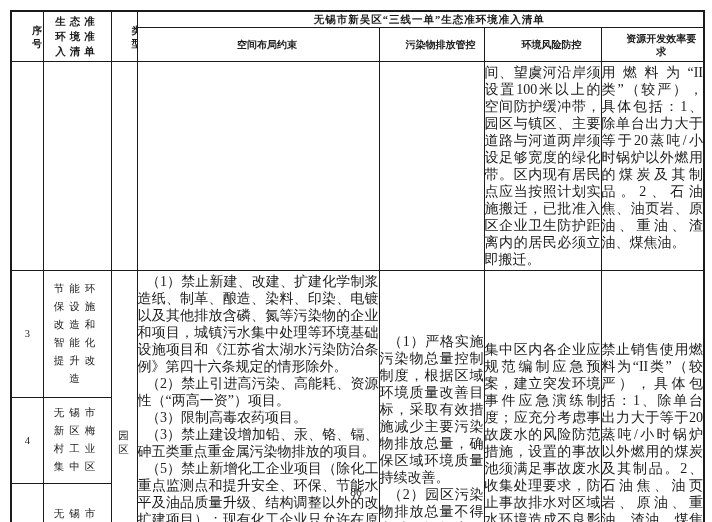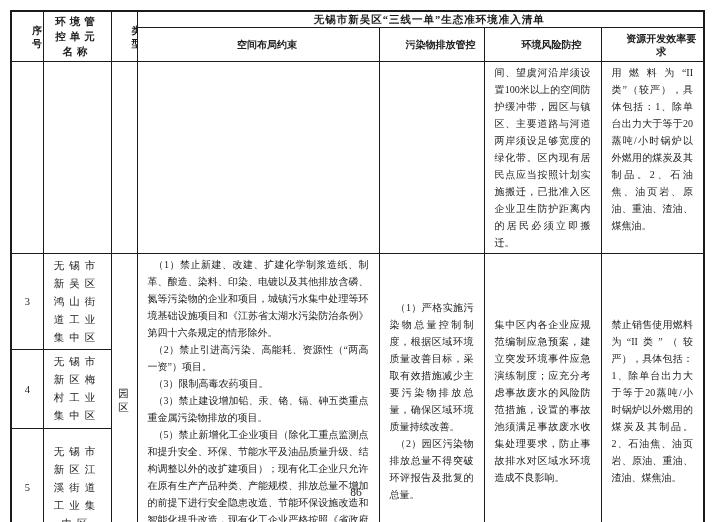--- a/index.html
+++ b/index.html
@@ -18,22 +18,22 @@
   .title-cell{font-size:10.5px;letter-spacing:1px;}
   .r-sub td{border-bottom:1.5px solid #1b1b1b;text-align:center;}
   .hd-unit{letter-spacing:4px;font-size:10.5px;line-height:15px;padding:0 6px;}
   .num{text-align:center;font-size:10.5px;}
   .unit{
     text-align:center;font-size:10.5px;letter-spacing:5px;
     line-height:18px;padding:2px 5px;
   }
   .type{text-align:center;font-size:10.5px;letter-spacing:1px;}
   .txt{
-    font-size:10px;line-height:17px;text-align:justify;
-    padding:2px 10px;
+    font-size:14px;line-height:17px;text-align:justify;
+    padding:2px 0;
   }
   .txt p{margin:0;}
   .top{vertical-align:top;}
   .mid{vertical-align:middle;}
   .indent p{text-indent:0.6em;}
   .pageno{
     position:absolute;left:0;right:0;top:486px;text-align:center;
     font-size:11.5px;color:#222;
   }
 </style>
@@ -47,42 +47,42 @@
         <col style="width:68px">
         <col style="width:26px">
       <col style="width:242px">
         <col style="width:105px">
         <col style="width:117px">
         <col style="width:103px">
     </colgroup>
     <tbody>
       <tr style="height:16px">
         <td rowspan="2" class="hd">序号</td>
-        <td rowspan="2" class="hd hd-unit">环境管控单元名称</td>
+        <td rowspan="2" class="hd hd-unit">生态准环境准入清单</td>
         <td rowspan="2" class="hd">类型</td>
         <td colspan="4" class="hd title-cell">无锡市新吴区“三线一单”生态准环境准入清单</td>
       </tr>
       <tr class="r-sub" style="height:34px">
         <td class="hd">空间布局约束</td>
         <td class="hd">污染物排放管控</td>
         <td class="hd">环境风险防控</td>
         <td class="hd">资源开发效率要求</td>
       </tr>
       <tr style="height:152px">
         <td></td>
         <td></td>
         <td></td>
         <td></td>
         <td></td>
         <td class="txt top">间、望虞河沿岸须设置100米以上的空间防护缓冲带，园区与镇区、主要道路与河道两岸须设足够宽度的绿化带。区内现有居民点应当按照计划实施搬迁，已批准入区企业卫生防护距离内的居民必须立即搬迁。</td>
         <td class="txt top">用燃料为“II类”（较严），具体包括：1、除单台出力大于等于20蒸吨/小时锅炉以外燃用的煤炭及其制品。2、石油焦、油页岩、原油、重油、渣油、煤焦油。</td>
       </tr>
       <tr style="height:80px">
         <td class="num">3</td>
-        <td class="unit">无锡市新吴区鸿山街道工业集中区</td>
+        <td class="unit">节能环保设施改造和智能化提升改造</td>
         <td rowspan="3" class="type">园区</td>
         <td rowspan="3" class="txt top indent">
           <p>（1）禁止新建、改建、扩建化学制浆造纸、制革、酿造、染料、印染、电镀以及其他排放含磷、氮等污染物的企业和项目，城镇污水集中处理等环境基础设施项目和《江苏省太湖水污染防治条例》第四十六条规定的情形除外。</p>
           <p>（2）禁止引进高污染、高能耗、资源性（“两高一资”）项目。</p>
           <p>（3）限制高毒农药项目。</p>
           <p>（3）禁止建设增加铅、汞、铬、镉、砷五类重点重金属污染物排放的项目。</p>
           <p>（5）禁止新增化工企业项目（除化工重点监测点和提升安全、环保、节能水平及油品质量升级、结构调整以外的改扩建项目）；现有化工企业只允许在原有生产产品种类、产能规模、排放总量不增加的前提下进行安全隐患改造、节能环保设施改造和智能化提升改造，现有化工企业严格按照《省政府办公厅关于开展全省化工企业“四个一批”专项</p>
         </td>
         <td rowspan="3" class="txt mid indent">
           <p>（1）严格实施污染物总量控制制度，根据区域环境质量改善目标，采取有效措施减少主要污染物排放总量，确保区域环境质量持续改善。</p>

